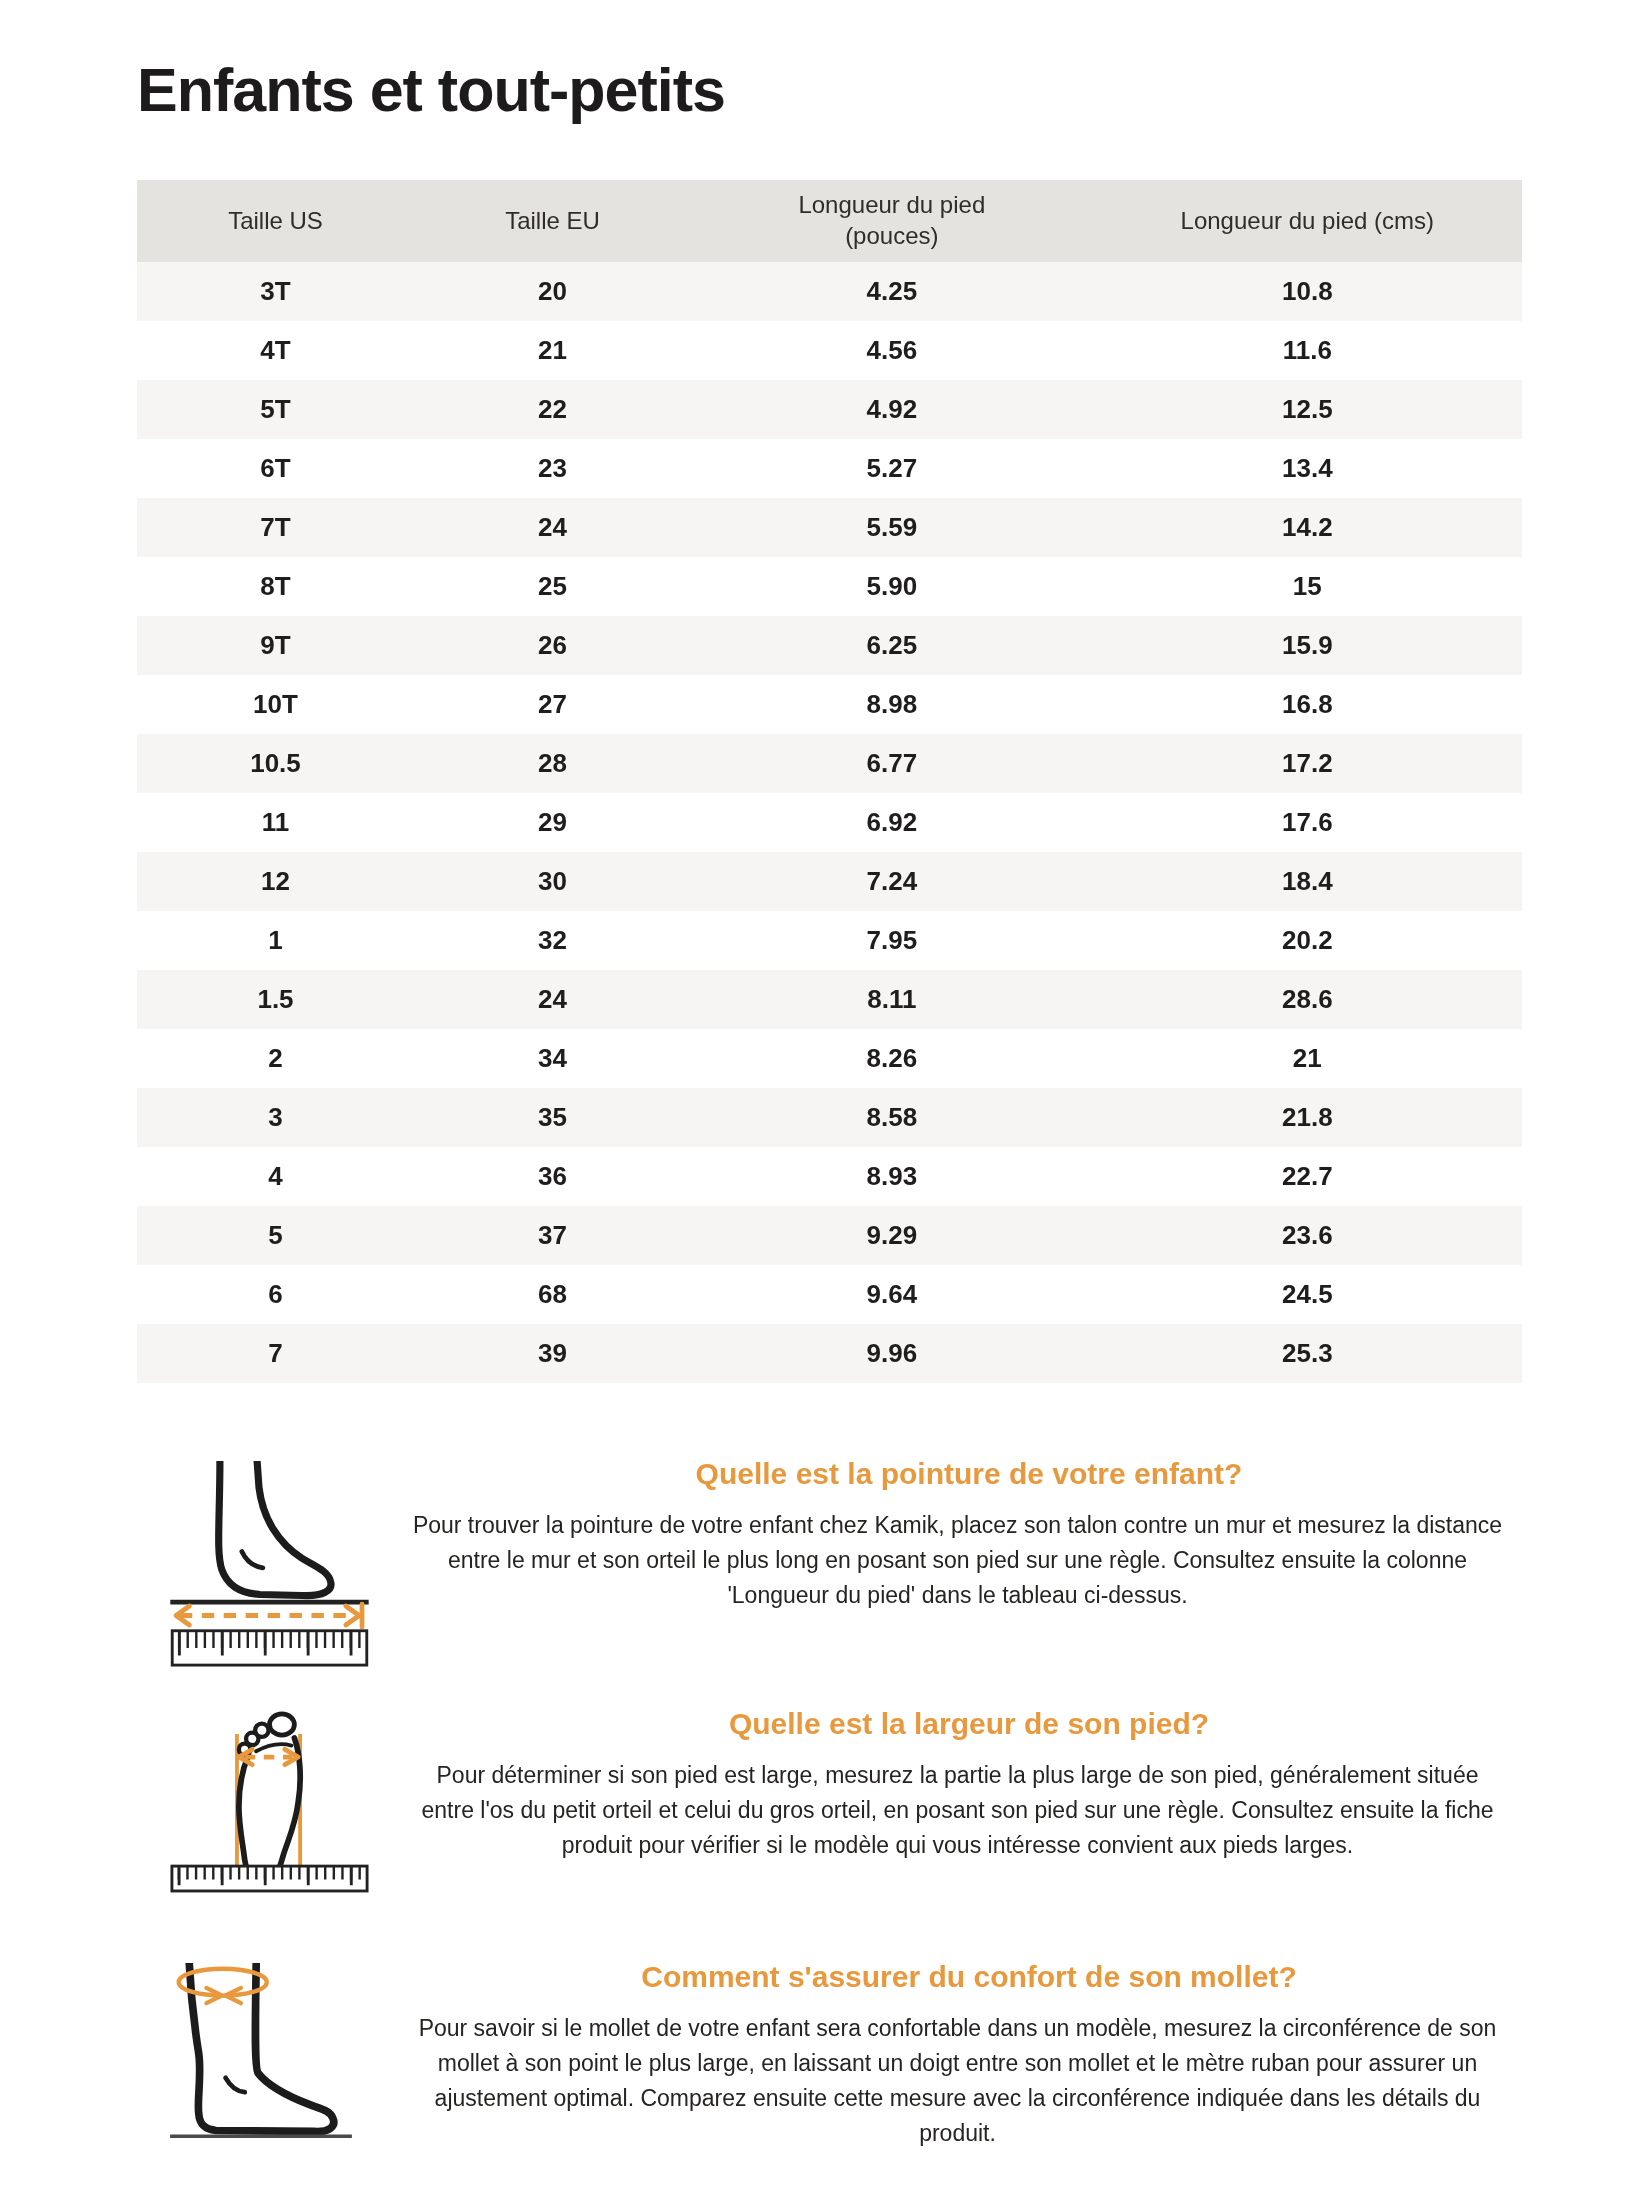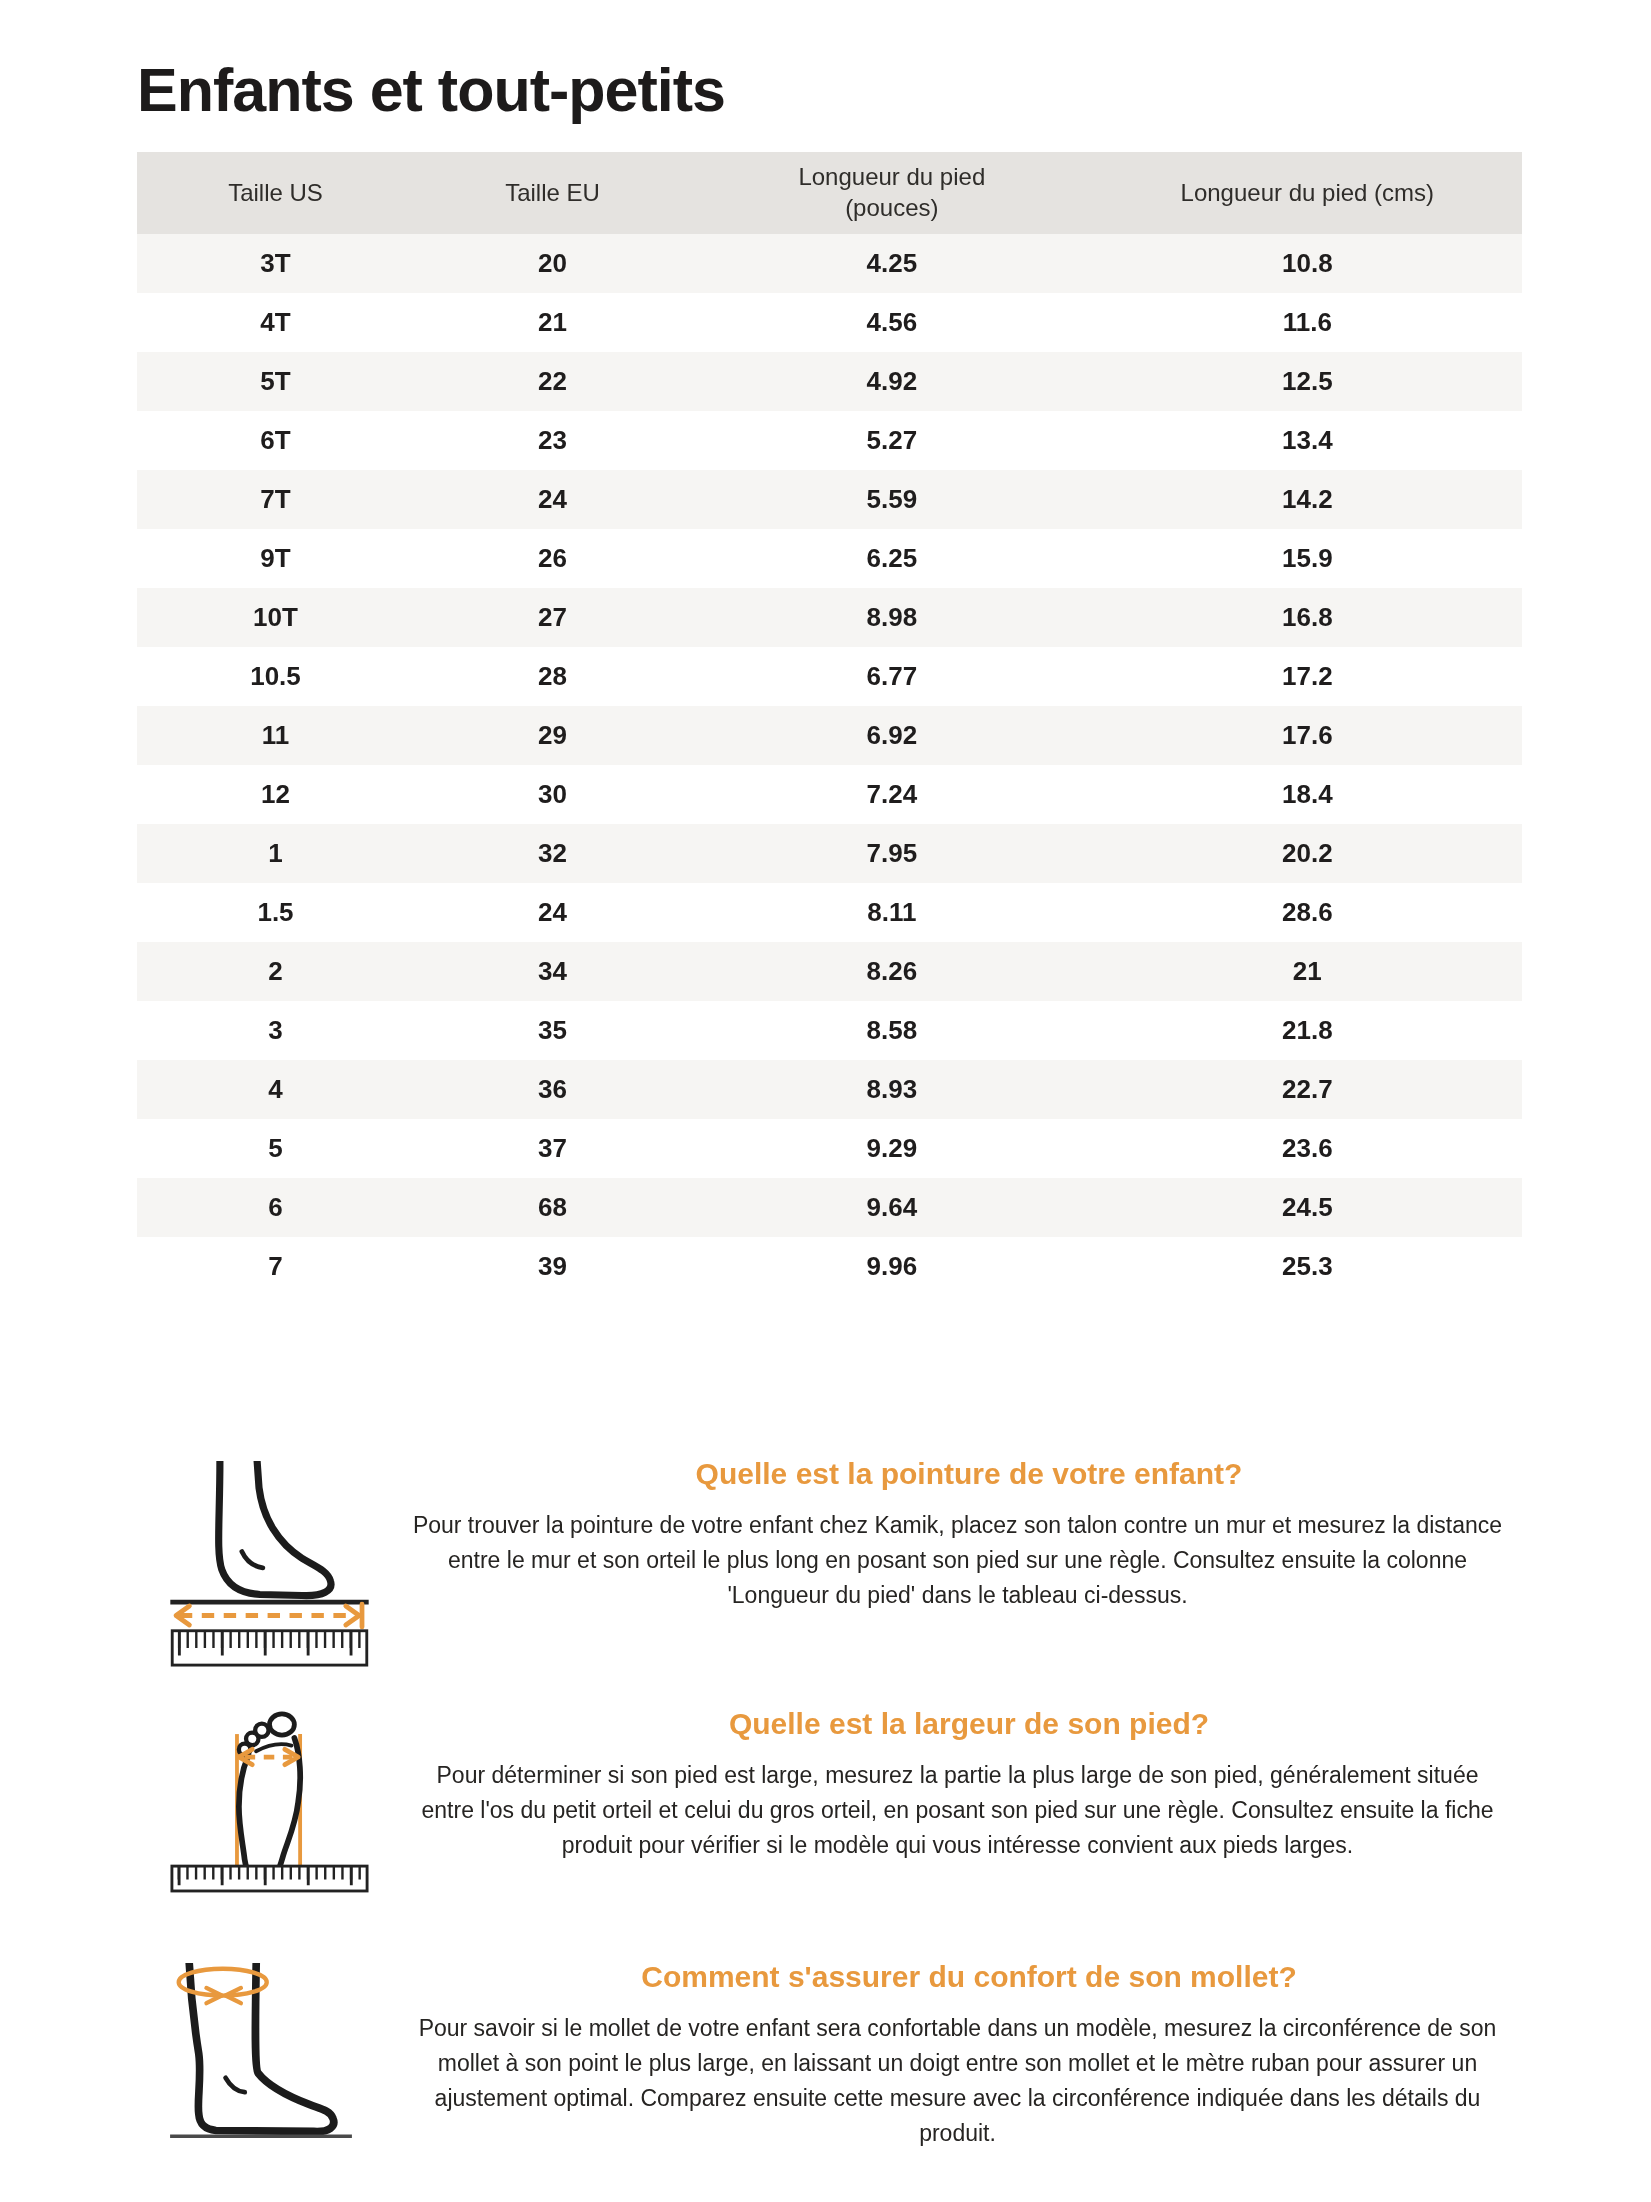--- a/index.html
+++ b/index.html
@@ -18,21 +18,21 @@
     top:55px;
     margin:0;
     font-size:61px;
     font-weight:800;
     letter-spacing:-1px;
     color:#1d1b1b;
   }
   .size-table-wrap{
     position:absolute;
     left:137px;
-    top:152px;
+    top:180px;
     width:1385px;
   }
   table.size-table{
     width:100%;
     border-collapse:collapse;
     table-layout:fixed;
   }
   table.size-table col.c1{width:20%;}
   table.size-table col.c2{width:20%;}
   table.size-table col.c3{width:29%;}
@@ -144,20 +144,26 @@
             <td>6T</td>
             <td>23</td>
             <td>5.27</td>
             <td>13.4</td>
           </tr>
           <tr>
             <td>7T</td>
             <td>24</td>
             <td>5.59</td>
             <td>14.2</td>
+          </tr>
+          <tr>
+            <td>8T</td>
+            <td>25</td>
+            <td>5.90</td>
+            <td>15</td>
           </tr>
           <tr>
             <td>9T</td>
             <td>26</td>
             <td>6.25</td>
             <td>15.9</td>
           </tr>
           <tr>
             <td>10T</td>
             <td>27</td>

